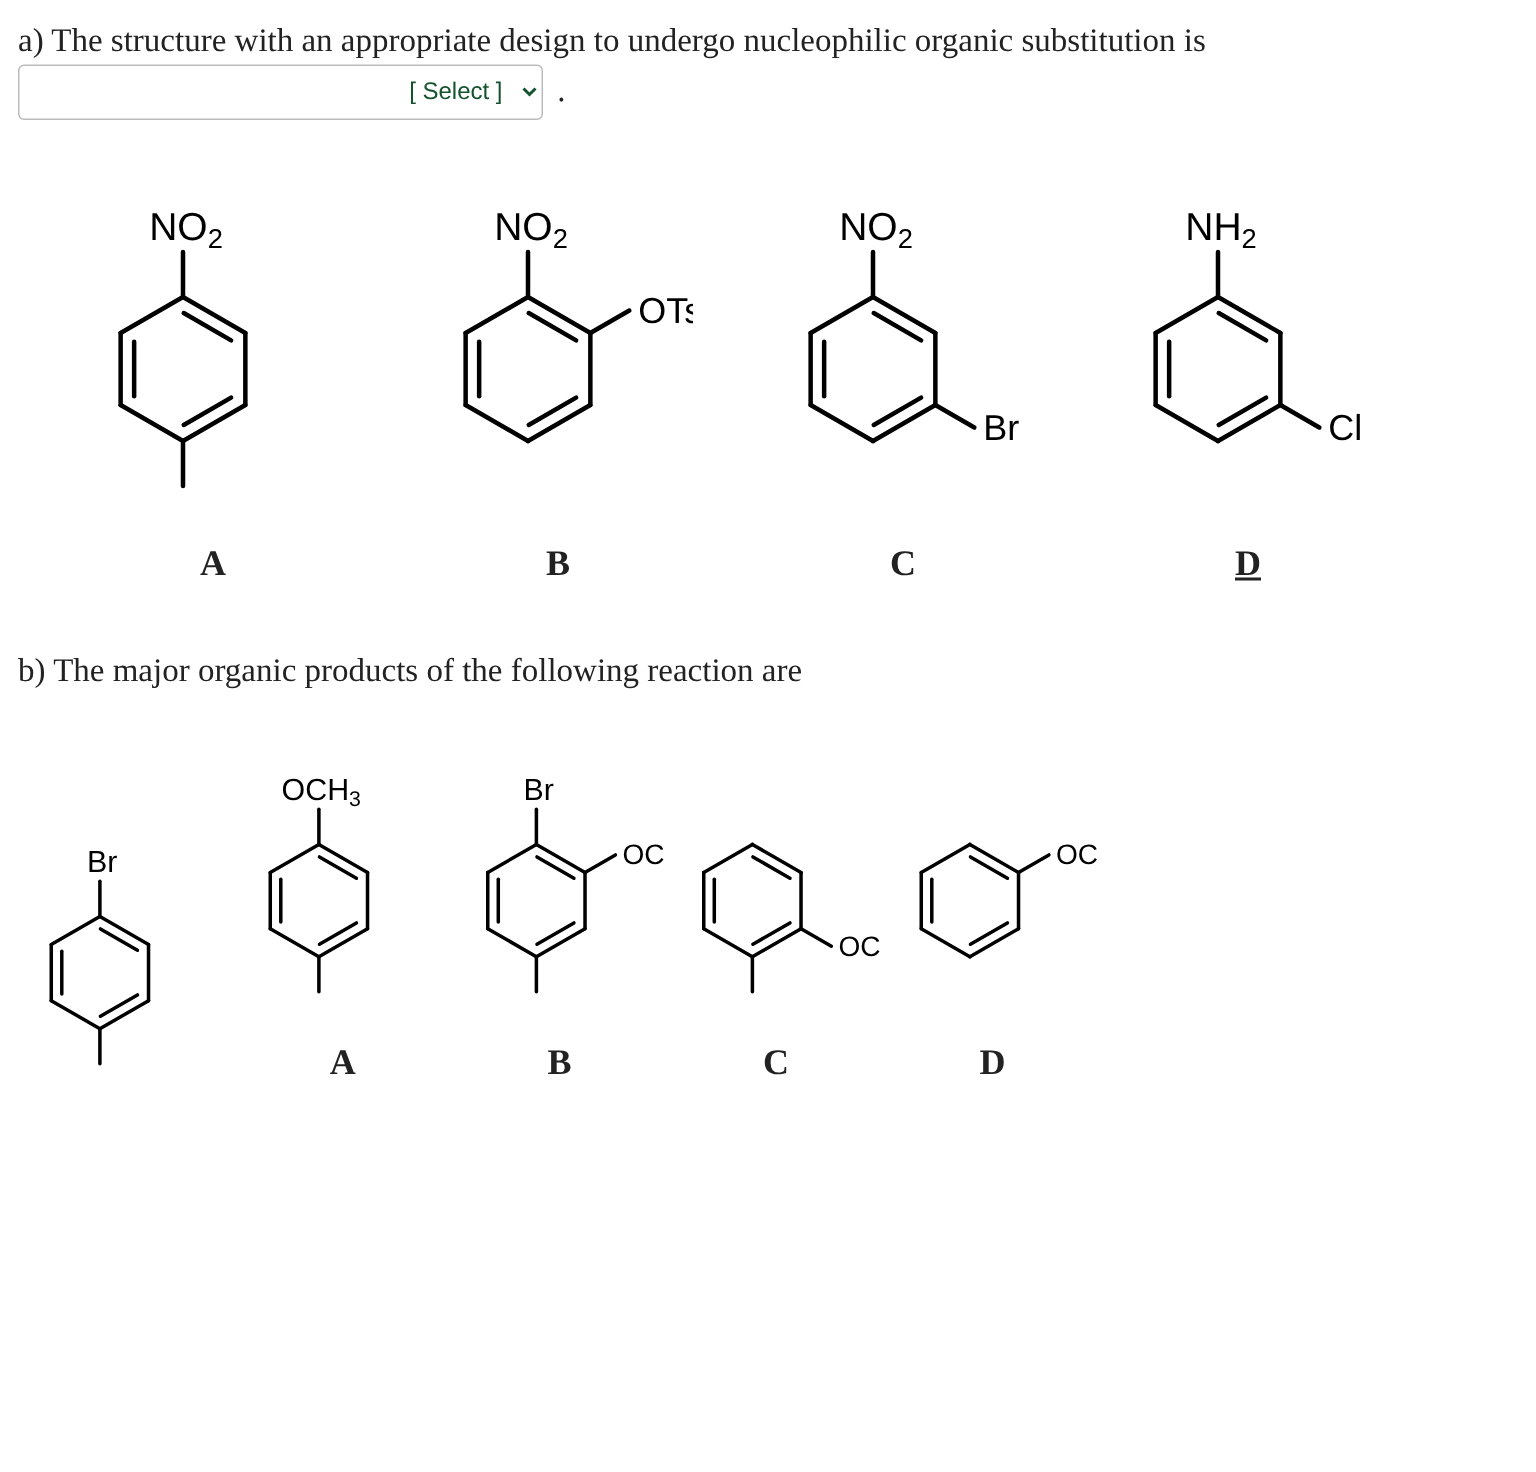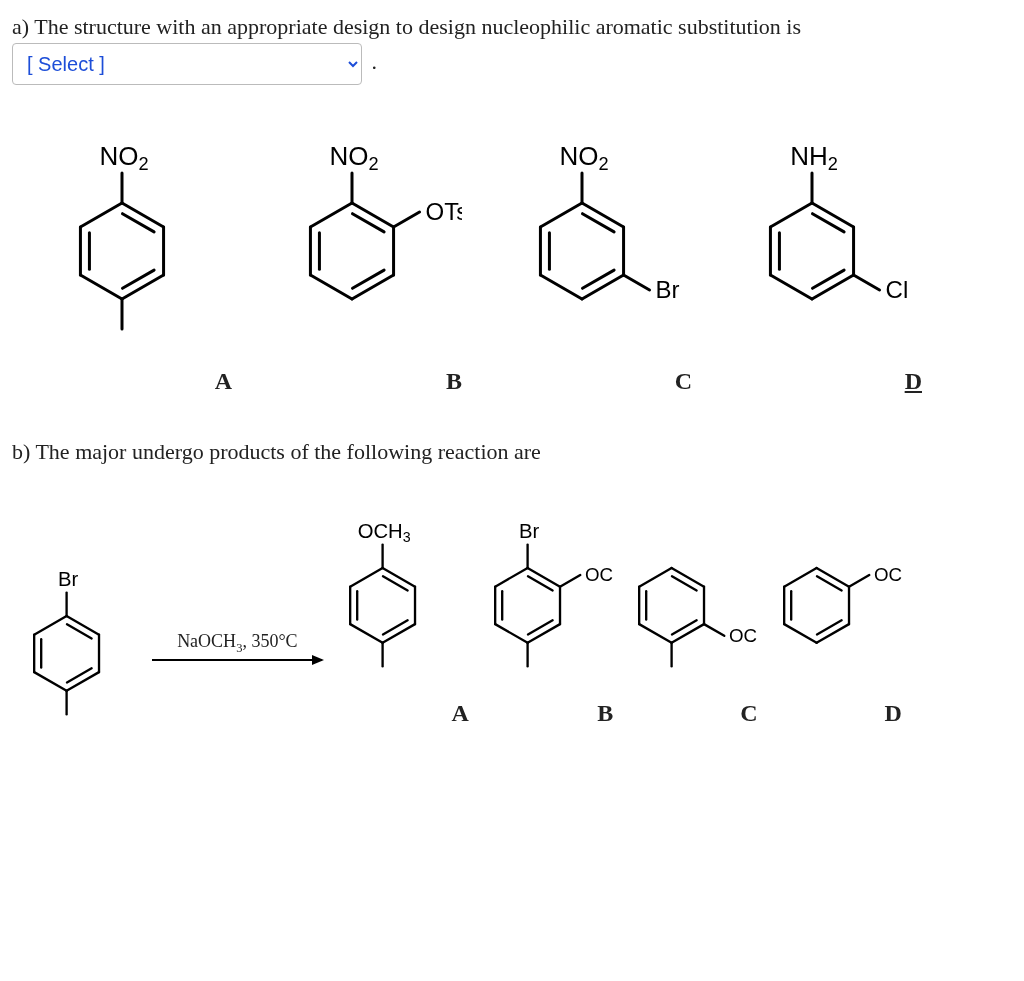--- a/index.html
+++ b/index.html
@@ -9,28 +9,29 @@
     margin: 0;
     padding: 10px 12px;
     width: 1024px;
     box-sizing: border-box;
     background: #fff;
     line-height: 1.5;
   }
   .qtext { display: inline; }
   select.sel {
     font-family: Arial, Helvetica, sans-serif;
-    font-size: 20px;
+    font-size: 16px;
     padding: 8px 10px;
     border: 1px solid #bbb;
     border-radius: 4px;
     background: #fff;
-    color: #1d4ed8;
+    color: #14532d;
     width: 350px;
     vertical-align: middle;
+    text-align: right;
   }
   select.sel.focused {
     outline: 2px solid #2257d6;
     outline-offset: 1px;
     width: 360px;
   }
   .part-a .flow { margin: 0 0 6px 0; }
   .part-b { margin-top: 36px; }
   .period { margin-left: 4px; }
 
@@ -41,21 +42,21 @@
     justify-content: flex-start;
     gap: 10px;
     margin-top: 36px;
     margin-left: 40px;
     flex-wrap: nowrap;
   }
   .fig-row.row-b { margin-left: 0; gap: 0; }
   .fig-item {
     display: flex;
     flex-direction: column;
-    align-items: flex-end;
+    align-items: center;
     font-family: 'Times New Roman', serif;
   }
   .fig-item .caption {
     font-weight: bold;
     font-size: 24px;
     margin-top: 12px;
     font-family: 'Times New Roman', serif;
   }
   .reagent-block {
     display: flex;
@@ -82,21 +83,21 @@
     border-left: 12px solid #000;
     border-top: 5px solid transparent;
     border-bottom: 5px solid transparent;
   }
 </style>
 </head>
 <body>
 
 <div class="part-a">
   <div class="flow">
-    <span class="qtext">a) The structure with an appropriate design to design nucleophilic aromatic substitution is</span>
+    <span class="qtext">a) The structure with an appropriate design to undergo nucleophilic organic substitution is</span>
     <select class="sel">
       <option>[ Select ]</option>
     </select>
     <span class="period">.</span>
   </div>
 
   <div class="fig-row">
       <div class="fig-item" style="margin-right: 40px;">
         <svg width="180" height="230" viewBox="0 0 180 230">
           <line x1="70" y1="82" x2="111.56921938165306" y2="106" stroke="#000" stroke-width="3" stroke-linecap="round"></line>
@@ -166,43 +167,39 @@
           <line x1="111.56921938165306" y1="154" x2="137.54998149518622" y2="169" stroke="#000" stroke-width="3" stroke-linecap="round"></line>
           <text x="143.54998149518622" y="177" font-family="Arial, Helvetica, sans-serif" font-size="24" text-anchor="start">Cl</text>
         </svg>
         <div class="caption">D</div>
       </div>
     </div>
 </div>
 
 <div class="part-b">
   <div class="flow">
-    <span class="qtext">b) The major undergo products of the following reaction are</span>
+    <span class="qtext">b) The major organic products of the following reaction are</span>
   </div>
 
   <div class="fig-row row-b">
       <div class="fig-item">
         <svg width="140.4" height="179.4" viewBox="0 0 180 230">
           <line x1="70" y1="82" x2="111.56921938165306" y2="106" stroke="#000" stroke-width="3" stroke-linecap="round"></line>
           <line x1="111.56921938165306" y1="106" x2="111.56921938165306" y2="154" stroke="#000" stroke-width="3" stroke-linecap="round"></line>
           <line x1="111.56921938165306" y1="154" x2="70" y2="178" stroke="#000" stroke-width="3" stroke-linecap="round"></line>
           <line x1="70" y1="178" x2="28.430780618346944" y2="154" stroke="#000" stroke-width="3" stroke-linecap="round"></line>
           <line x1="28.430780618346944" y1="154" x2="28.430780618346944" y2="106" stroke="#000" stroke-width="3" stroke-linecap="round"></line>
           <line x1="28.430780618346944" y1="106" x2="70" y2="82" stroke="#000" stroke-width="3" stroke-linecap="round"></line>
           <line x1="70.48830632579836" y1="92.67422863405994" x2="102.0809130558547" y2="110.91422863405995" stroke="#000" stroke-width="3" stroke-linecap="round"></line>
           <line x1="102.0809130558547" y1="149.08577136594005" x2="70.48830632579836" y2="167.32577136594006" stroke="#000" stroke-width="3" stroke-linecap="round"></line>
           <line x1="37.430780618346944" y1="148.24" x2="37.430780618346944" y2="111.76" stroke="#000" stroke-width="3" stroke-linecap="round"></line>
           <line x1="70" y1="82" x2="70" y2="52" stroke="#000" stroke-width="3" stroke-linecap="round"></line>
           <text x="72" y="44" font-family="Arial, Helvetica, sans-serif" font-size="26" text-anchor="middle">Br</text>
           <line x1="70" y1="178" x2="70" y2="208" stroke="#000" stroke-width="3" stroke-linecap="round"></line>
         </svg>
-      </div>
-      <div class="reagent-block">
-        <div class="reagent-label">NaOCH<sub style="font-size:0.7em">3</sub>, 350°C</div>
-        <div class="arrow-line"></div>
       </div>
       <div class="fig-item" style="margin-left: 6px;">
         <svg width="140.4" height="179.4" viewBox="0 0 180 230">
           <line x1="70" y1="82" x2="111.56921938165306" y2="106" stroke="#000" stroke-width="3" stroke-linecap="round"></line>
           <line x1="111.56921938165306" y1="106" x2="111.56921938165306" y2="154" stroke="#000" stroke-width="3" stroke-linecap="round"></line>
           <line x1="111.56921938165306" y1="154" x2="70" y2="178" stroke="#000" stroke-width="3" stroke-linecap="round"></line>
           <line x1="70" y1="178" x2="28.430780618346944" y2="154" stroke="#000" stroke-width="3" stroke-linecap="round"></line>
           <line x1="28.430780618346944" y1="154" x2="28.430780618346944" y2="106" stroke="#000" stroke-width="3" stroke-linecap="round"></line>
           <line x1="28.430780618346944" y1="106" x2="70" y2="82" stroke="#000" stroke-width="3" stroke-linecap="round"></line>
           <line x1="70.48830632579836" y1="92.67422863405994" x2="102.0809130558547" y2="110.91422863405995" stroke="#000" stroke-width="3" stroke-linecap="round"></line>

